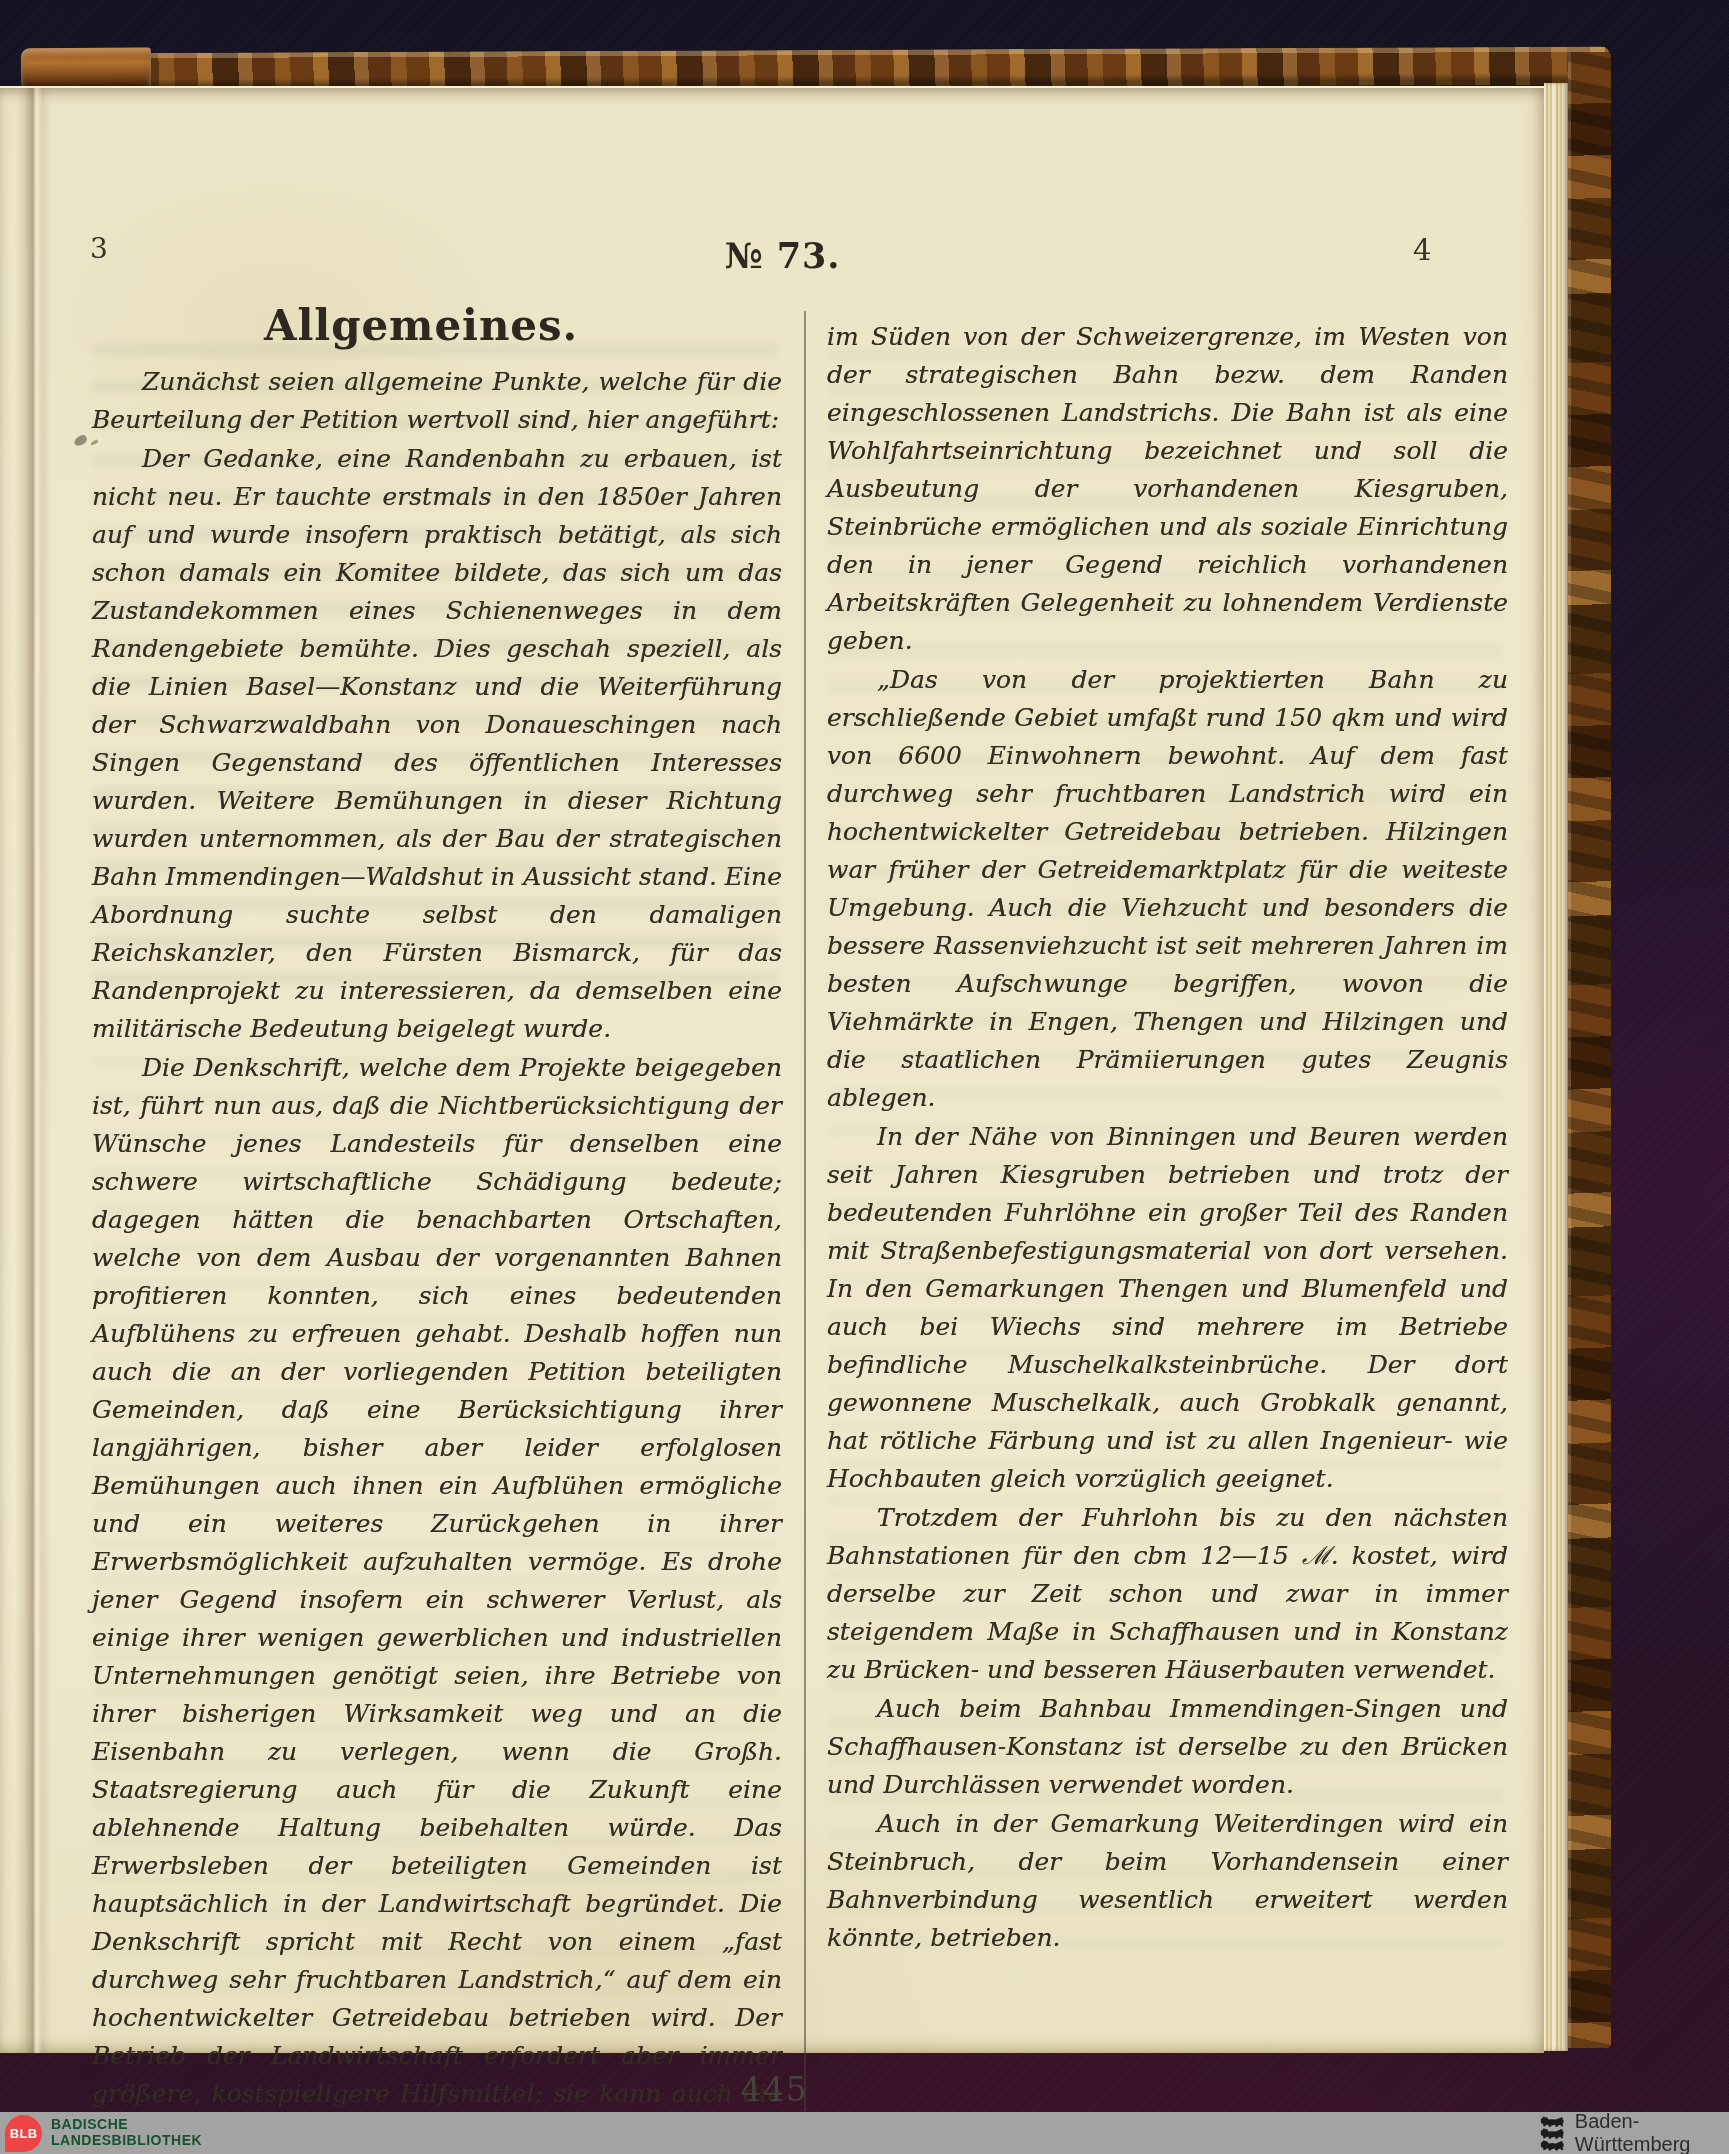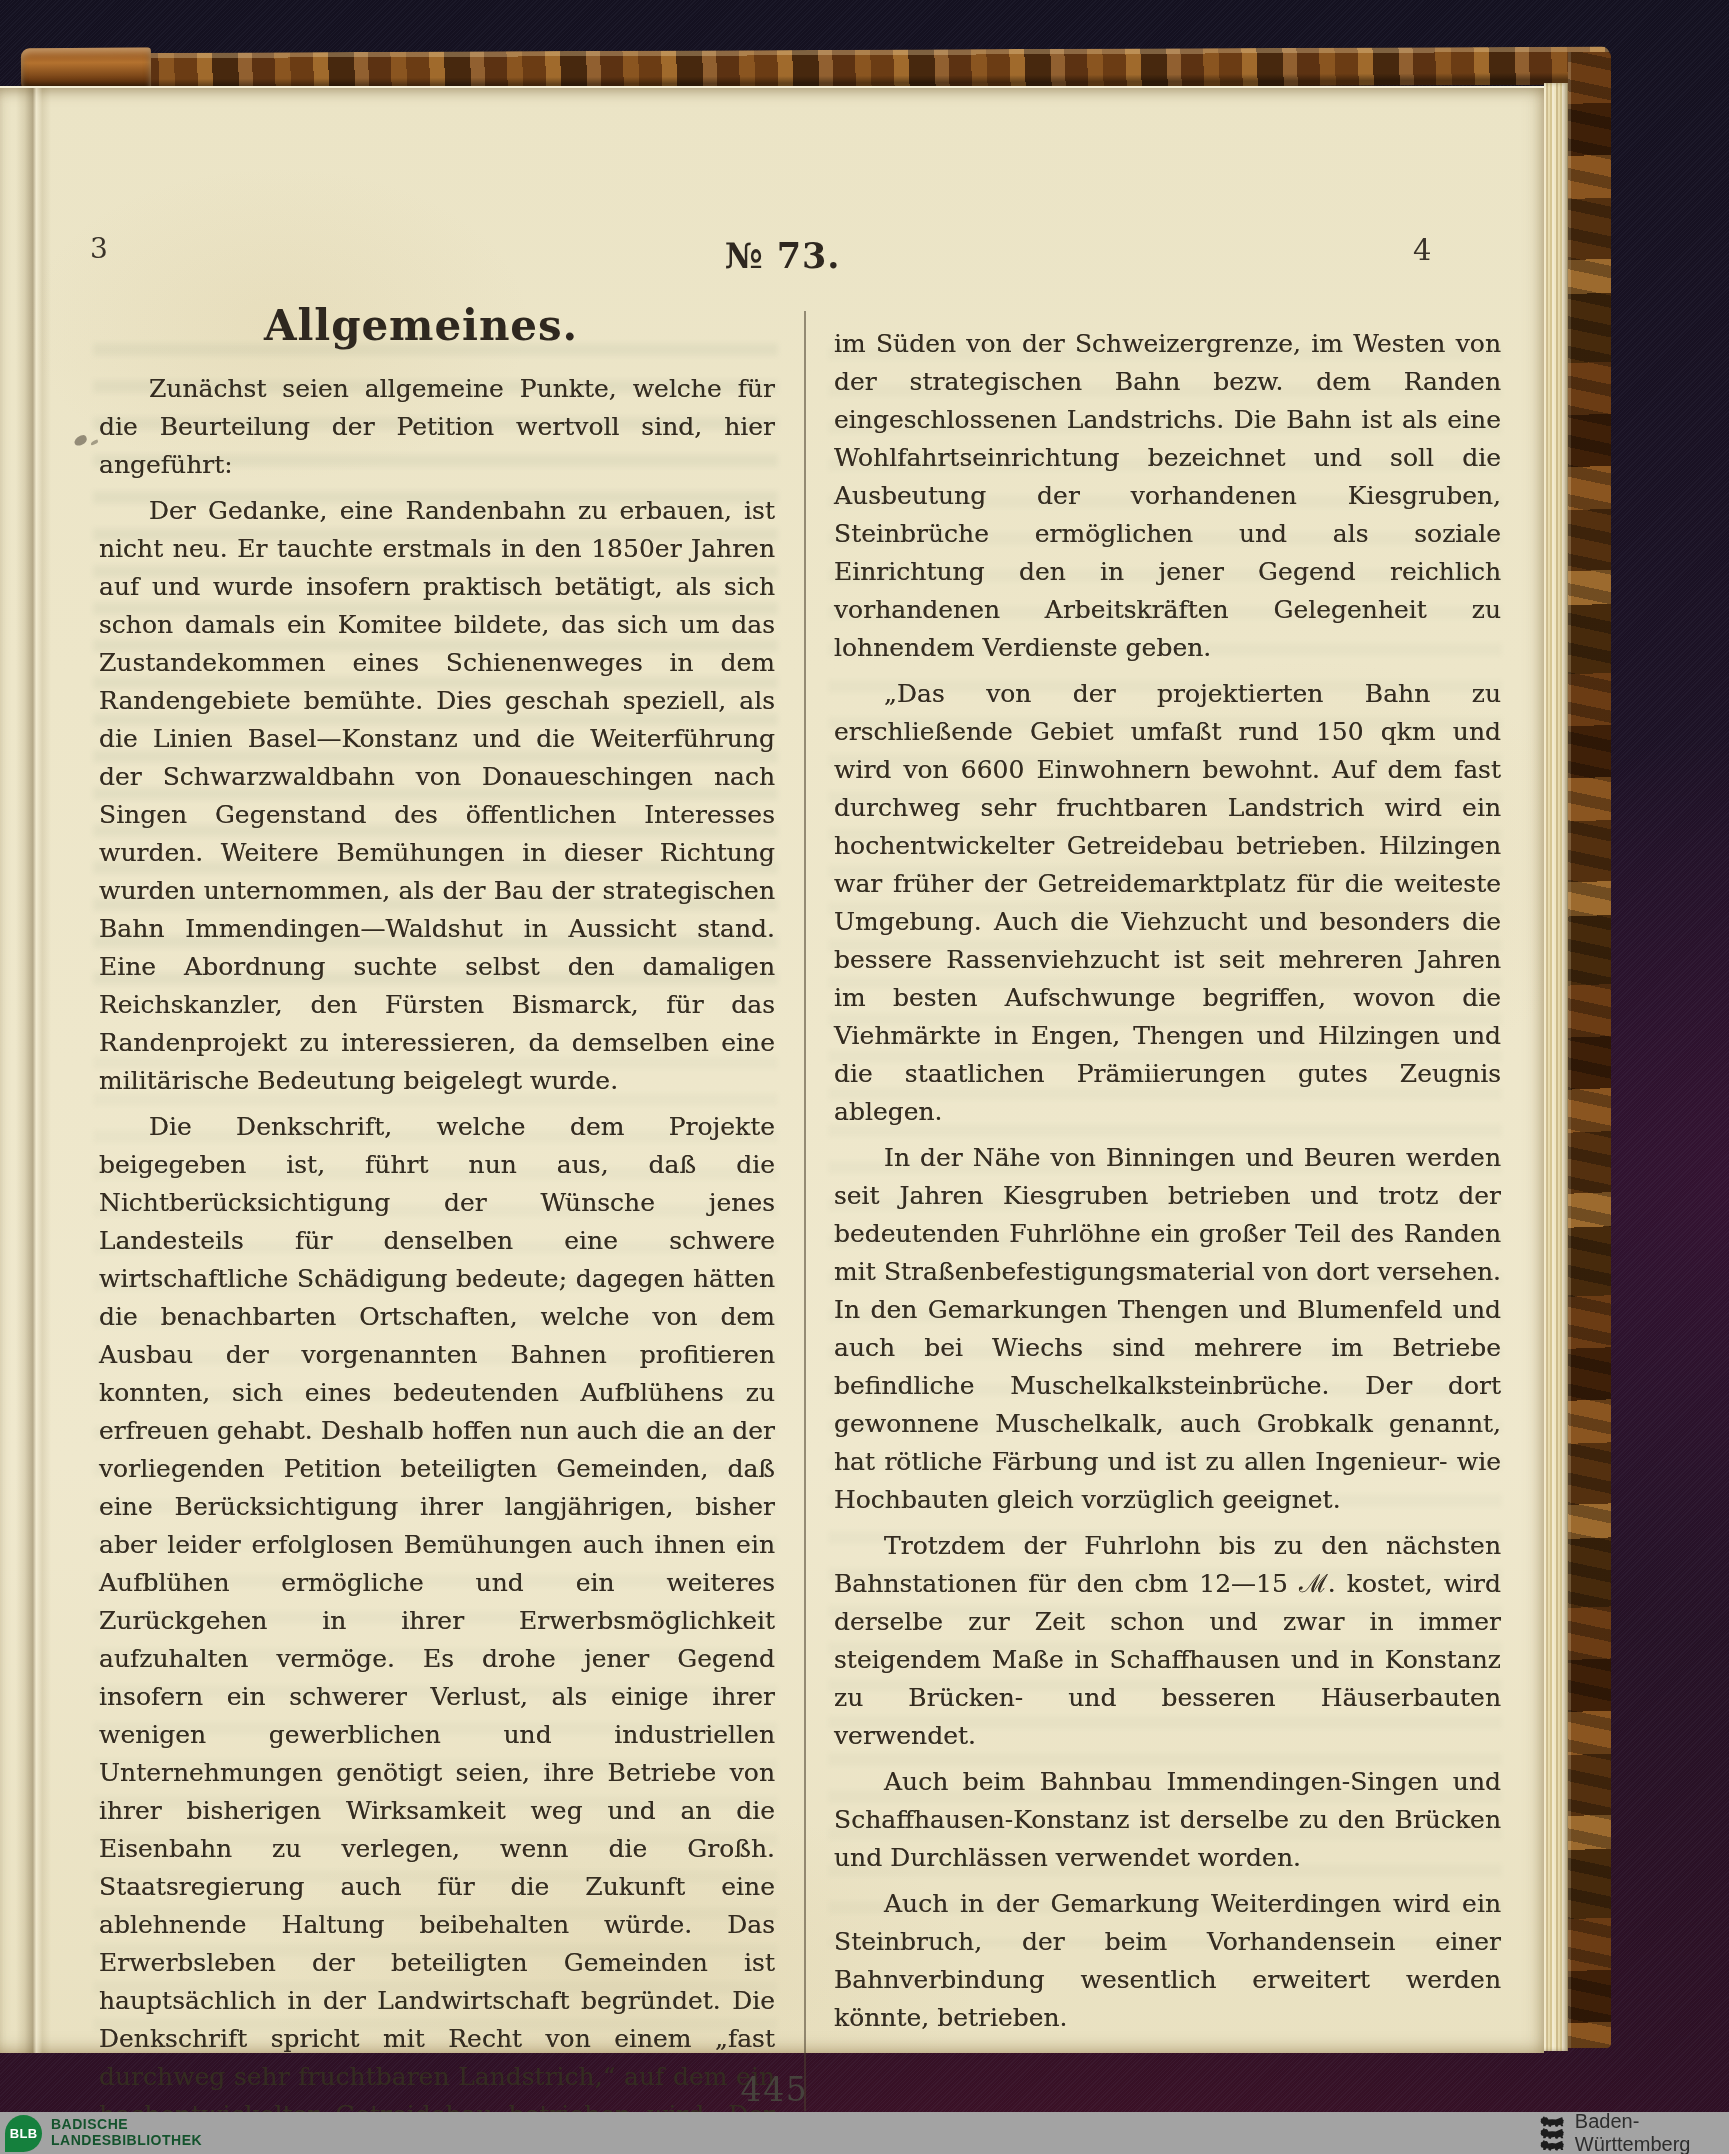--- a/index.html
+++ b/index.html
@@ -79,37 +79,37 @@
   .hdr-no    { position:absolute; left:696px;  top:147px; width:173px; text-align:center; font-size:35px; font-weight:bold; color:#2f2820; letter-spacing:0.9px; }
   .hdr-right { position:absolute; left:1413px; top:145px; font-size:29px; color:#3a332a; }
   .title {
     position:absolute; left:75px; top:213px; width:692px; text-align:center;
     font-size:42px; font-weight:bold; color:#2f2820; letter-spacing:0.9px;
   }
   .col {
     position:absolute; font-size:25px; line-height:38px; text-align:justify;
     color:#342c21; text-shadow:0 0 0.5px rgba(52,44,33,0.65); hyphens:manual;
   }
-  .col p { margin:8px; text-indent:50px; }
+  .col p { margin:1px; text-indent:50px;font-style:italic; }
   .col p.noindent { text-indent:0; }
   .col.left  { left:91px; top:274px; width:692px; }
   .col.right { left:826px; top:229px; width:683px; }
   .divider { position:absolute; left:804px; top:223px; width:1.7px; height:1800px; background:rgba(75,63,45,0.55); }
   .folio {
     position:absolute; left:688px; top:1982px; width:173px; text-align:center;
     font-size:33px; color:#46423c; letter-spacing:1.7px;
   }
   
   .footer-bar {
     position:absolute; left:0; top:2112px; width:1729px; height:42px;
     background:#a3a3a3; font-family:"Liberation Sans", sans-serif;
   }
   .blb-badge {
     position:absolute; left:5.2px; top:2.6px; width:37px; height:37px;
-    background:#15803d; border-radius:50% 50% 50% 0;
+    background:#ef4444; border-radius:50% 50% 50% 0;
     display:flex; align-items:center; justify-content:center;
   }
   .blb-badge span { color:#ffffff; font-weight:bold; font-size:13px; letter-spacing:0.4px; }
   .blb-name {
     position:absolute; left:51px; top:5.2px; font-weight:bold; font-size:14px;
     line-height:15.6px; color:#14532d; letter-spacing:0.5px;
   }
   .bw-logo { position:absolute; left:1538px; top:0; height:42px; display:flex; align-items:center; gap:8.6px; }
   .bw-logo svg { display:block; }
   .bw-logo span { font-size:20px; color:#2d2d2d; }

